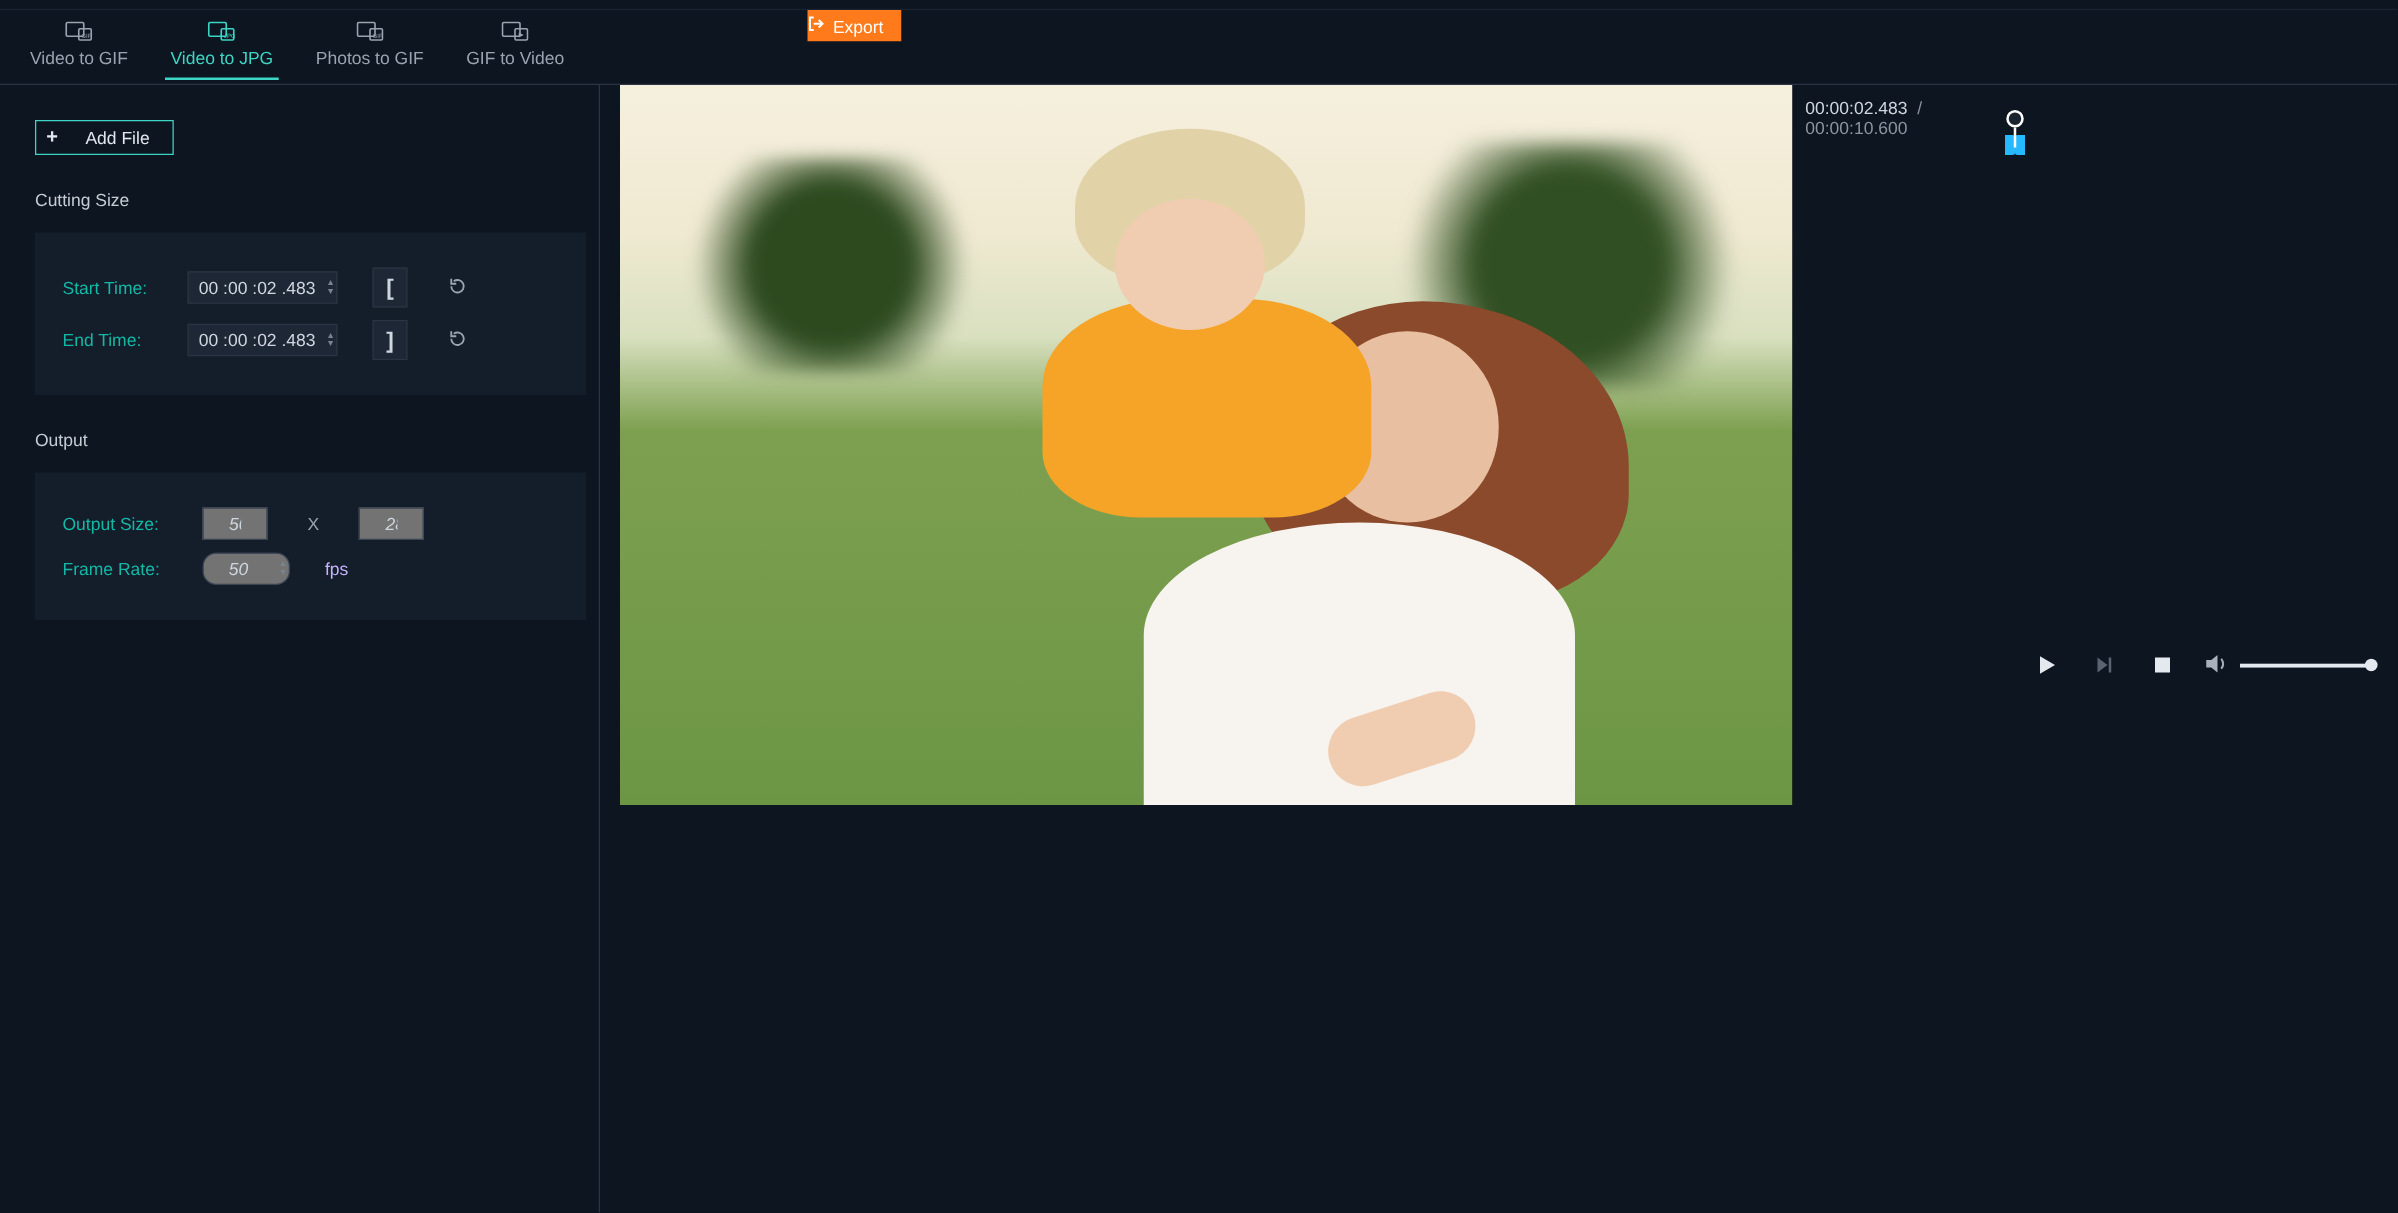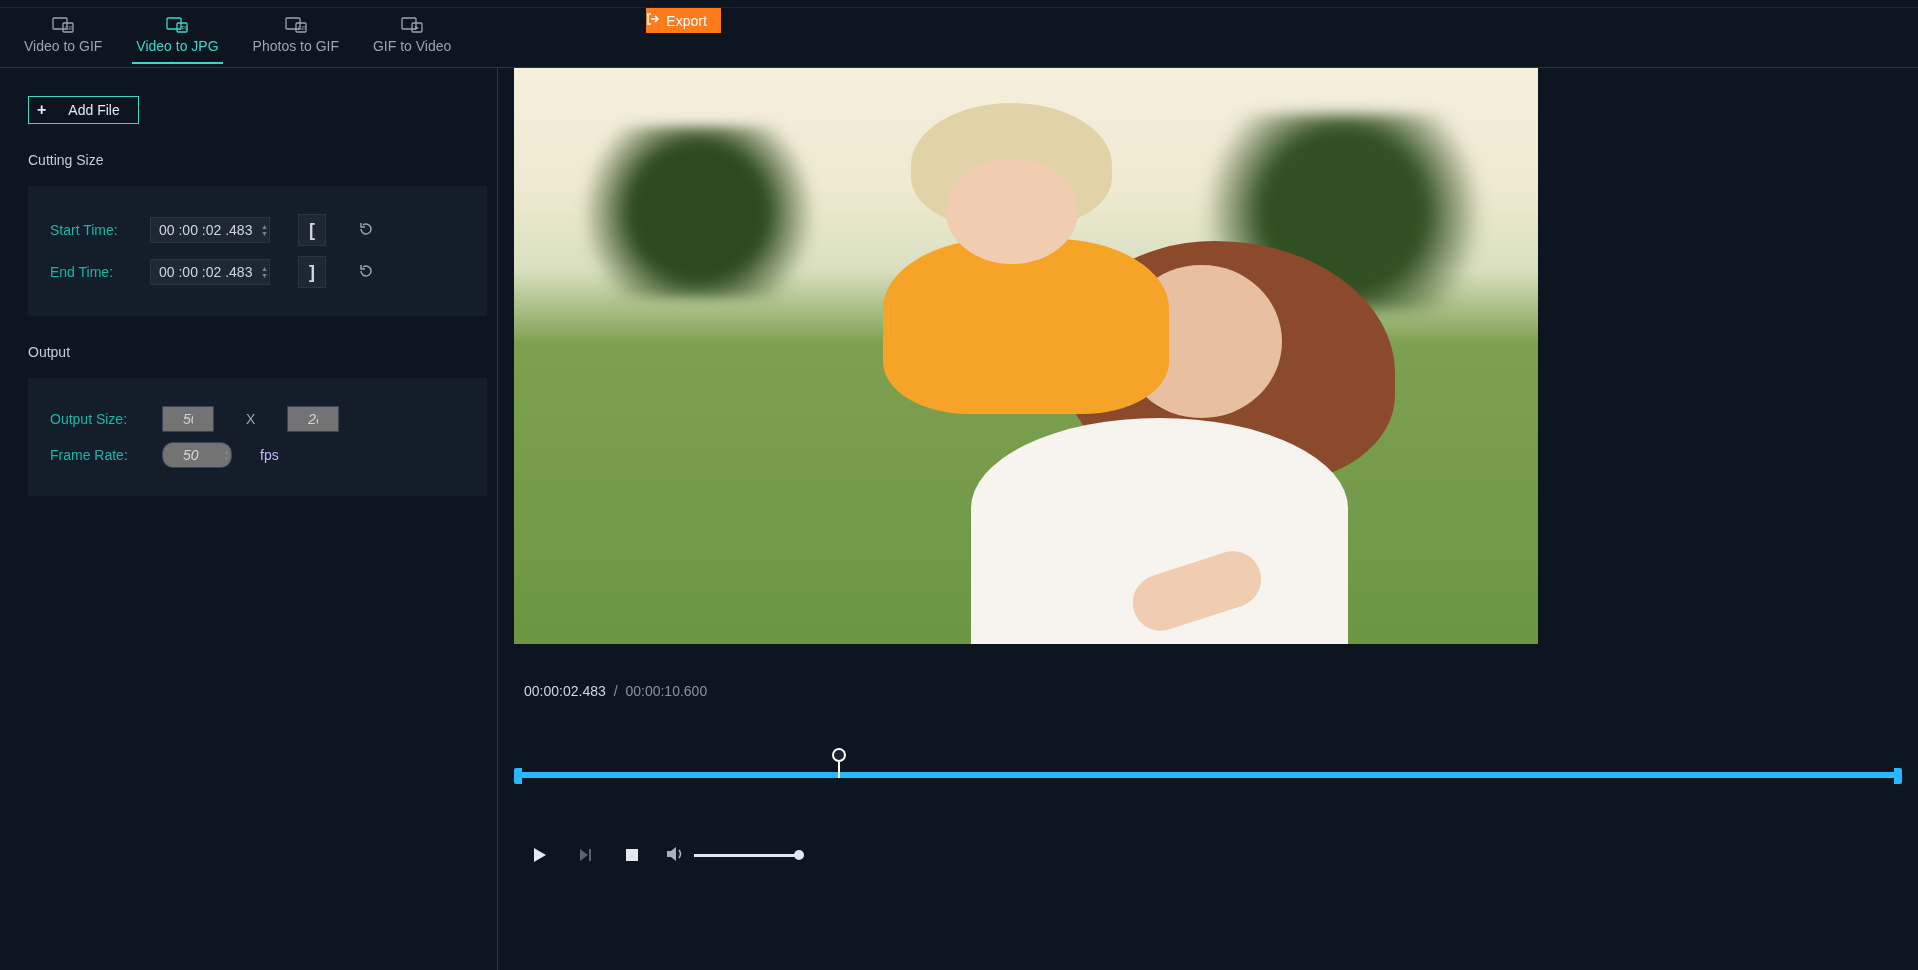--- a/index.html
+++ b/index.html
@@ -122,22 +122,20 @@
     width: 52px;
     font-family: inherit;
     font-style: italic;
   }
   .x-sep { color: #9aa4b0; padding: 0 4px; }
   .fps-lbl { color: #c4b5fd; }
   .preview-area {
     flex: 1;
     padding: 0 16px 0 16px;
     display: flex;
-    flex-direction: column;
-    gap: 29px;
   }
   .video-frame {
     width: 1024px;
     height: 576px;
     background: #000;
     position: relative;
     overflow: hidden;
     margin-top: 0;
   }
   .sky { position:absolute; inset:0; background: linear-gradient(#f5efde,#f0ead2 20%, #d9e0c0 35%, #7da050 48%, #6c9644 100%); }

